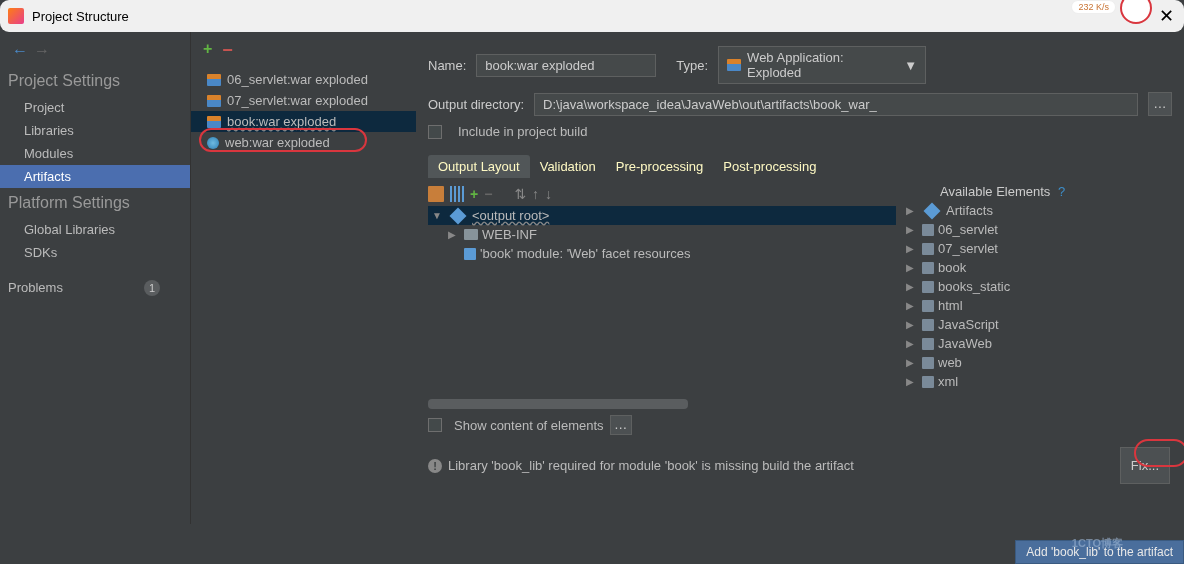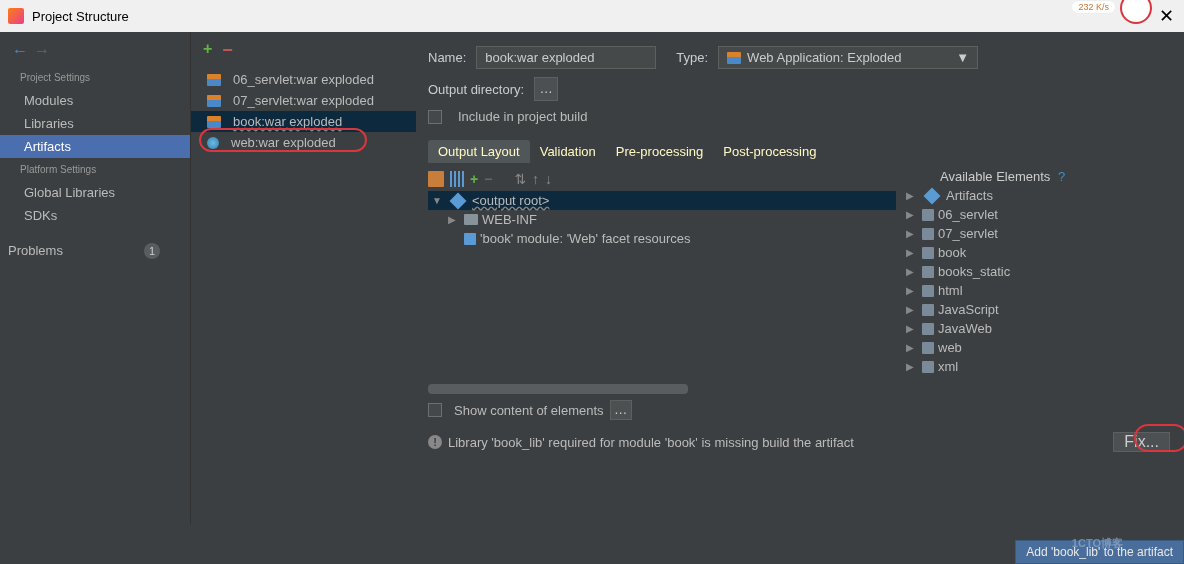--- a/index.html
+++ b/index.html
@@ -1,38 +1,38 @@
 <!DOCTYPE html>
 <html><head>
   <meta charset="utf-8">
   <style>
     * { margin: 0; padding: 0; box-sizing: border-box; font-family: "Segoe UI", Arial, sans-serif; }
     body { background: #3c3f41; color: #bbbbbb; width: 1184px; height: 564px; overflow: hidden; position: relative; }
     
-    .titlebar { background: #f0f0f0; color: #000; height: 32px; display: flex; align-items: center; padding: 0 8px; position: relative; }
+    .titlebar { background: #f0f0f0; color: #000; height: 32px; display: flex; align-items: center; padding: 0 8px; position: relative; border-radius: 9px; }
     .titlebar .app-icon { width: 16px; height: 16px; background: linear-gradient(135deg,#fd7e14,#e83e8c); margin-right: 8px; border-radius: 2px; }
     .titlebar .title { font-size: 13px; }
     .titlebar .close { position: absolute; right: 10px; font-size: 18px; cursor: pointer; }
     
     .main { display: flex; height: calc(100% - 72px); }
     
     .sidebar { width: 190px; background: #3c3f41; }
     .nav-arrows { display: flex; gap: 6px; padding: 8px 12px; }
     .nav-arrows span { color: #4a88c7; font-size: 16px; }
     .nav-arrows span:last-child { color: #666; }
-    .section-header { color: #999; font-size: 10px; padding: 6px 20px; }
+    .section-header { color: #999; font-size: 16px; padding: 6px 8px; }
     .nav-item { padding: 4px 24px; font-size: 13px; color: #bbb; cursor: pointer; }
     .nav-item.selected { background: #4b6eaf; color: #fff; }
     .badge { display: inline-block; background: #5a5d5f; color: #ccc; border-radius: 50%; width: 16px; height: 16px; font-size: 11px; text-align: center; line-height: 16px; float: right; margin-right: 6px; }
     
     .list-panel { width: 226px; background: #3c3f41; border-left: 1px solid #323232; }
     .list-toolbar { padding: 8px 12px; display: flex; gap: 10px; }
     .plus-icon { color: #62b543; font-size: 16px; font-weight: bold; }
     .minus-icon { color: #c75450; font-size: 18px; font-weight: bold; }
-    .artifact-item { padding: 3px 16px; font-size: 13px; display: flex; align-items: center; gap: 12px; cursor: pointer; }
+    .artifact-item { padding: 3px 16px; font-size: 13px; display: flex; align-items: center; gap: 6px; cursor: pointer; }
     .artifact-item.selected { background: #0d293e; }
     .gift-icon { width: 14px; height: 12px; background: linear-gradient(#d9822b 40%, #4a88c7 40%); border-radius: 1px; flex-shrink: 0; }
     .globe-icon { width: 12px; height: 12px; background: radial-gradient(circle,#6fbae0,#2d7fb5); border-radius: 50%; flex-shrink: 0; }
     .red-circle { position: absolute; border: 2px solid #d9363e; border-radius: 50%; pointer-events: none; }
     
     .detail-panel { flex: 1; background: #3c3f41; padding: 10px 0 0 0; position: relative; }
     .form-row { display: flex; align-items: center; padding: 4px 12px; gap: 10px; font-size: 13px; }
     .form-row label { color: #ccc; }
     .text-input { background: #45494a; border: 1px solid #5e6060; color: #ccc; padding: 3px 8px; font-size: 13px; }
     .dropdown { background: #45494a; border: 1px solid #5e6060; color: #ccc; padding: 3px 8px; font-size: 13px; display: flex; align-items: center; gap: 6px; }
@@ -61,21 +61,21 @@
     .diamond-icon { width: 12px; height: 12px; background: #5b9bd5; transform: rotate(45deg); display: inline-block; margin: 0 4px; }
     .folder-s { width: 14px; height: 11px; background: #87939a; border-radius: 1px; display: inline-block; }
     .module-icon { width: 12px; height: 12px; background: #5b9bd5; display: inline-block; border-radius: 1px; }
     
     .scrollbar-h { height: 10px; background: #3c3f41; margin: 4px 12px 0 12px; position: relative; }
     .scrollbar-h .thumb { position: absolute; left: 0; width: 35%; height: 100%; background: #5a5d5f; border-radius: 4px; }
     
     .bottom-row { padding: 6px 12px; font-size: 13px; display: flex; align-items: center; gap: 6px; }
     .warning-row { padding: 6px 12px; font-size: 13px; display: flex; align-items: center; gap: 6px; position: relative; }
     .warning-icon { width: 14px; height: 14px; background: #888; border-radius: 50%; color: #3c3f41; text-align: center; line-height: 14px; font-size: 11px; font-weight: bold; }
-    .fix-btn { background: #4c5052; border: 1px solid #5e6060; color: #ccc; padding: 0 10px; font-size: 16px; margin-left: auto; margin-right: 2px; }
+    .fix-btn { background: #4c5052; border: 1px solid #5e6060; color: #ccc; padding: 10px 10px; font-size: 13px; margin-left: auto; margin-right: 2px; }
     
     .tooltip { position: absolute; right: 0; bottom: 0; background: #4a6e9c; border: 1px solid #3a5a80; color: #e8e8e8; padding: 4px 10px; font-size: 12px; }
     .watermark { position: absolute; right: 60px; bottom: 12px; color: #9db6d4; font-size: 11px; opacity: 0.6; font-weight: bold; }
     .speed-badge { position: absolute; right: 68px; top: 0; background: #fff; border-radius: 8px; padding: 1px 6px; font-size: 9px; color: #c97434; border: 1px solid #eee; }
     .red-ring { position: absolute; right: 32px; top: -8px; width: 32px; height: 32px; border: 2px solid #d9363e; border-radius: 50%; background: #fff; }
   </style>
 </head>
 <body>
 
 <div class="titlebar">
@@ -86,22 +86,23 @@
   <span class="red-ring"></span>
 </div>
 
 <div class="main">
   <div class="sidebar">
     <div class="nav-arrows">
       <span>←</span>
       <span>→</span>
     </div>
     <div class="section-header">Project Settings</div>
+    <div class="nav-item">Project</div>
+    <div class="nav-item">Libraries</div>
     <div class="nav-item">Modules</div>
-    <div class="nav-item">Libraries</div>
     <div class="nav-item selected">Artifacts</div>
     <div class="section-header">Platform Settings</div>
     <div class="nav-item">Global Libraries</div>
     <div class="nav-item">SDKs</div>
     <div style="height:12px"></div>
     <div class="nav-item" style="padding-left:8px;">
       <span>Problems</span>
       <span class="badge">1</span>
     </div>
   </div>
@@ -128,28 +129,29 @@
         <span>web:war exploded</span>
       </div>
     <span class="red-circle" style="left:8px; top:96px; width:168px; height:24px; border-radius: 12px;"></span>
   </div>
 
   <div class="detail-panel">
     <div class="form-row">
       <label>Name:</label>
       <input class="text-input" style="width: 180px;" value="book:war exploded">
       <label style="margin-left:10px">Type:</label>
-      <div class="dropdown" style="width:260px">
+      <div class="dropdown" style="width:208px">
         <span class="gift-icon"></span>
         <span>Web Application: Exploded</span>
         <span class="arrow">▼</span>
       </div>
     </div>
     <div class="form-row">
       <label>Output directory:</label>
+      <input class="text-input" style="flex: 1 1 0%;" value="D:\java\workspace_idea\JavaWeb\out\artifacts\book_war_">
       <button class="ellipsis-btn">…</button>
     </div>
     <div class="form-row">
       <span class="checkbox"></span>
       <span>Include in project build</span>
     </div>
 
     <div class="tabs">
       <div class="tab active">Output Layout</div>
       <div class="tab">Validation</div>

